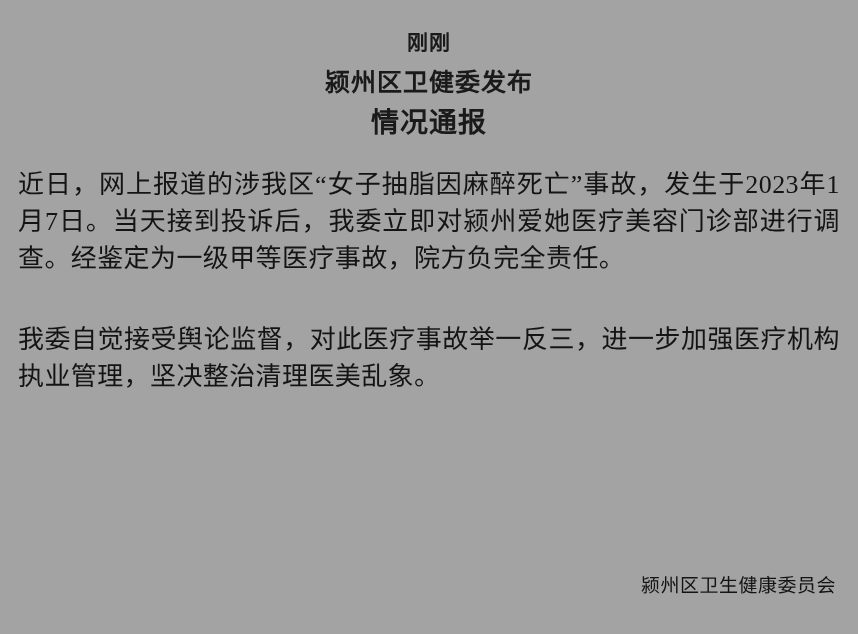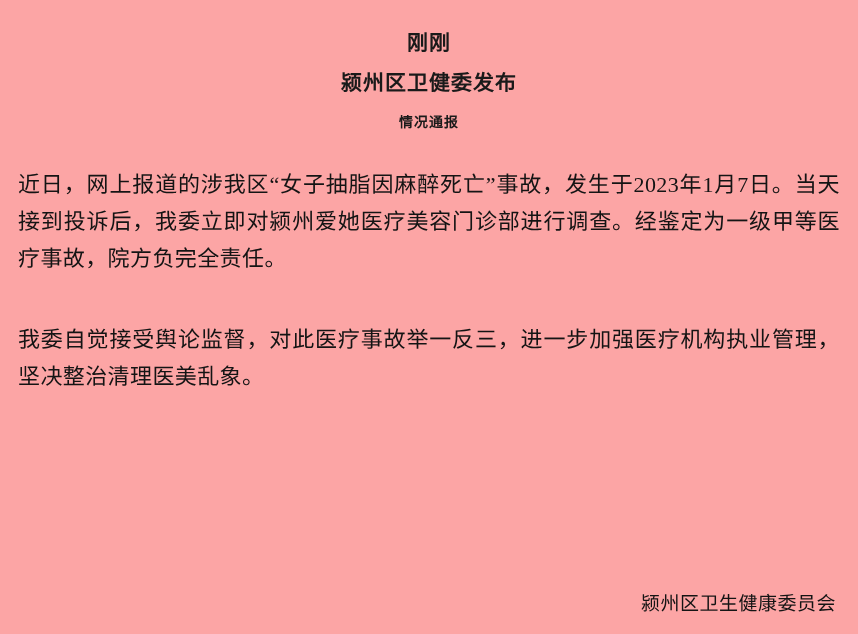--- a/index.html
+++ b/index.html
@@ -13,63 +13,63 @@
     font-family: "Liberation Serif", "DejaVu Serif", serif;
     color: #1a1a1a;
     overflow: hidden;
   }
   .page {
     position: relative;
     width: 858px;
     height: 634px;
     box-sizing: border-box;
     padding: 26px 14px 25px 14px;
-    background: #fca5a5;
+    background: #a3a3a3;
   }
   .heading-block {
     text-align: center;
     font-weight: bold;
     letter-spacing: 1px;
   }
   .heading-line-1 {
     font-size: 21px;
     line-height: 34px;
     margin-bottom: 6px;
   }
   .heading-line-2 {
-    font-size: 21px;
+    font-size: 25px;
     line-height: 34px;
     margin-bottom: 6px;
   }
   .heading-line-3 {
-    font-size: 14px;
+    font-size: 28px;
     line-height: 34px;
     margin-bottom: 2px;
   }
   .body-block {
     margin-top: 26px;
     padding: 0 4px;
   }
   .para {
-    font-size: 22px;
+    font-size: 26px;
     line-height: 37px;
     text-align: justify;
     text-justify: inter-ideograph;
     letter-spacing: 0.4px;
     margin: 0 0 23px 0;
     color: #141414;
   }
   .para:last-child {
     margin-bottom: 0;
     margin-top: 44px;
   }
   .signature-block {
     position: absolute;
     right: 22px;
-    bottom: 14px;
+    bottom: 32px;
     text-align: right;
     margin-top: 21px;
   }
   .sig-org {
     font-size: 19px;
     line-height: 32px;
     letter-spacing: 0.5px;
     color: #141414;
   }
   .sig-date {

